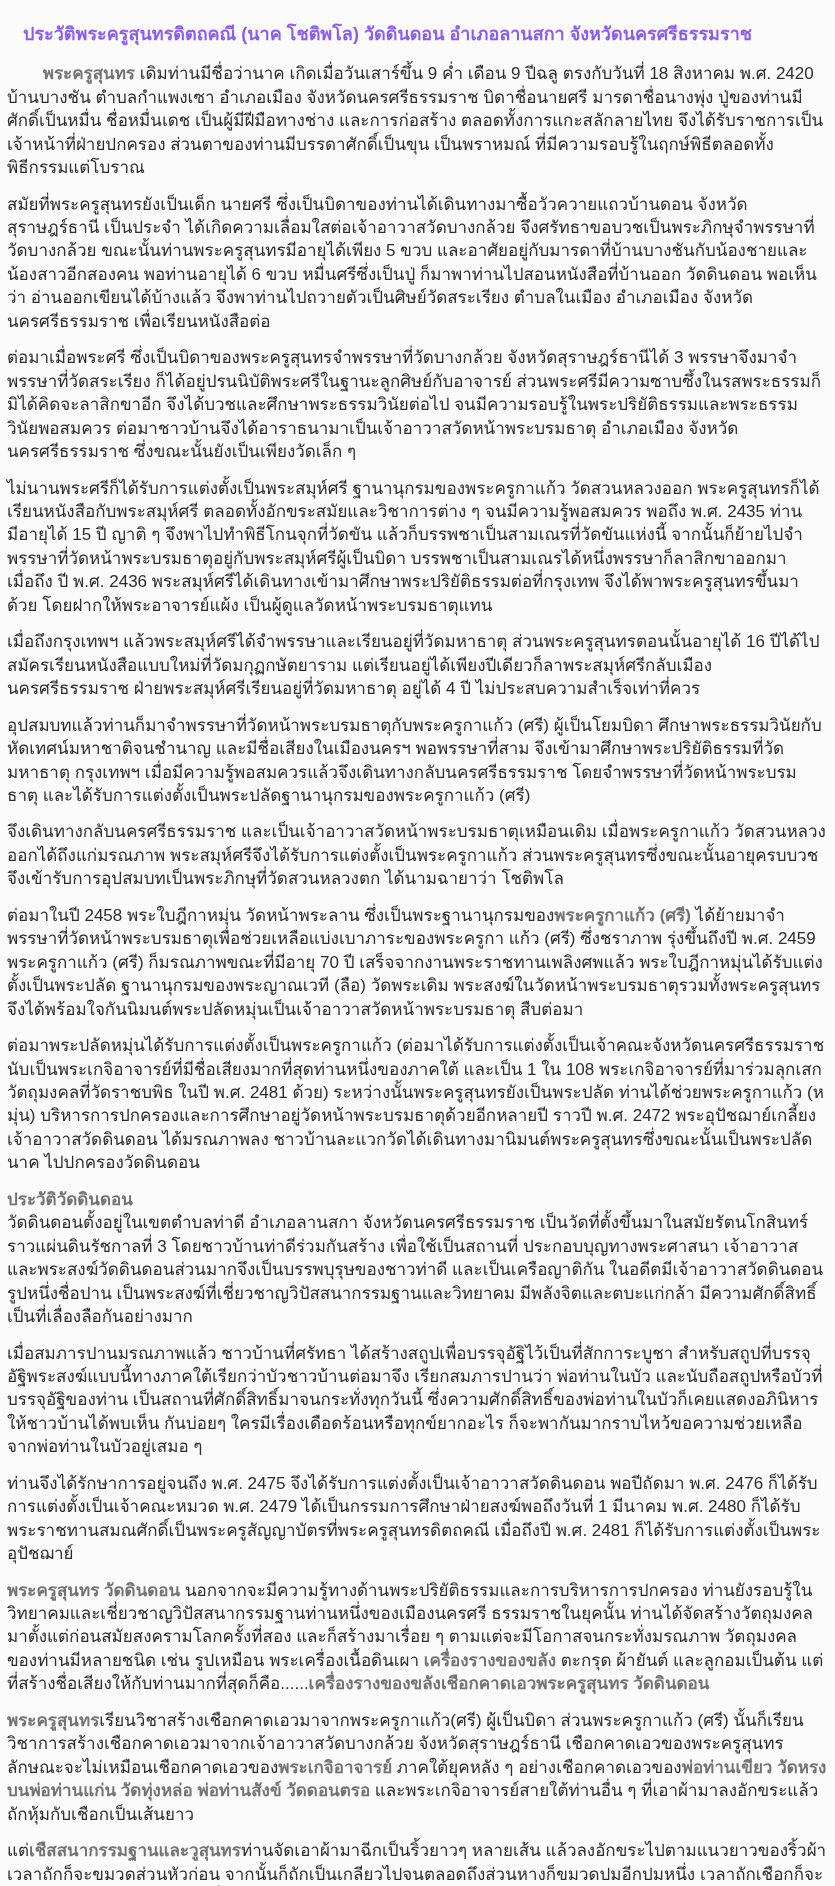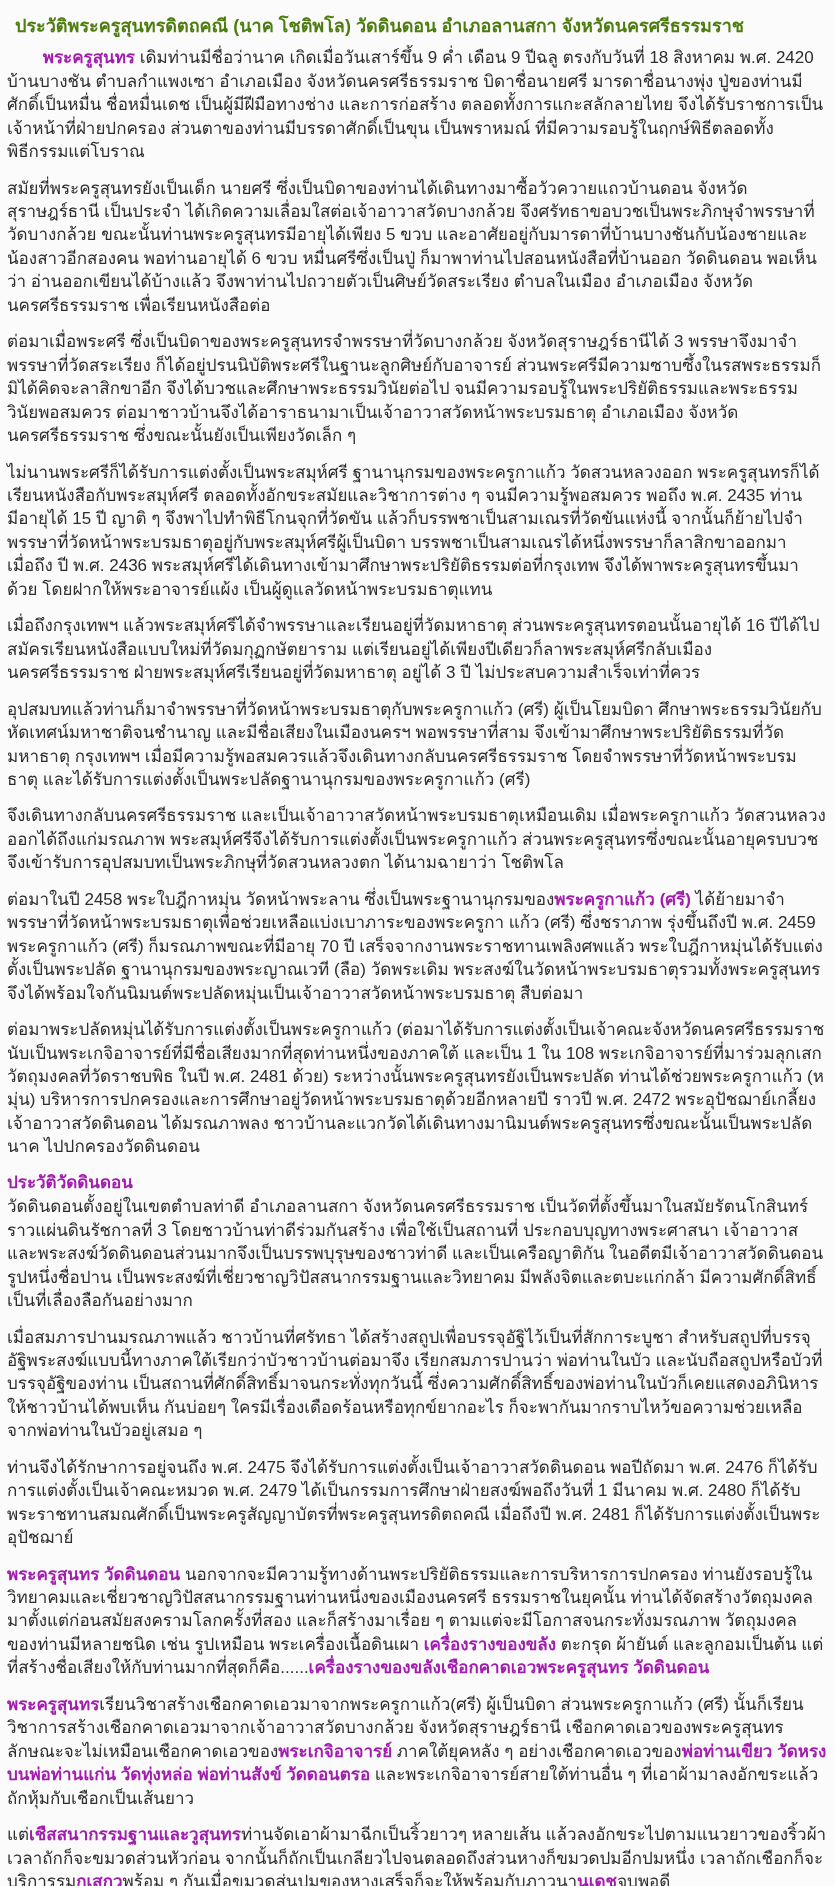--- a/index.html
+++ b/index.html
@@ -13,45 +13,45 @@
     box-sizing: border-box;
     padding: 6px 8px 10px 7px;
     background: #fbfbfb;
     color: #2d2d2d;
     font-size: 17px;
     line-height: 1.38;
   }
   h1.doc-title {
     font-size: 18px;
     font-weight: bold;
-    margin: 8px;
+    margin: 16px;
     line-height: 1.35;
-    color: #4d7c0f;
+    color: #8b5cf6;
   }
   .doc p {
     margin: 0 0 13px 0;
     text-align: left;
     word-break: normal;
   }
   .doc p.indent { text-indent: 2.1em; }
   .doc p.heading { font-weight: bold; margin-bottom: 0; color: #222; }
-  .doc p.tight { margin-bottom: 0; font-family: Liberation Mono, monospace; }
-  .doc b { color: #a21caf; text-align: right; }
+  .doc p.tight { margin-bottom: 0; }
+  .doc b { color: #737373; text-align: right; }
 </style>
 </head>
 <body>
 
 <main class="doc">
   <h1 class="doc-title">ประวัติพระครูสุนทรดิตถคณี (นาค โชติพโล) วัดดินดอน อำเภอลานสกา จังหวัดนครศรีธรรมราช</h1>
   <div id="article-body">
       <p class="indent"><b>พระครูสุนทร</b> เดิมท่านมีชื่อว่านาค เกิดเมื่อวันเสาร์ขึ้น 9 ค่ำ เดือน 9 ปีฉลู ตรงกับวันที่ 18 สิงหาคม พ.ศ. 2420 บ้านบางชัน ตำบลกำแพงเซา อำเภอเมือง จังหวัดนครศรีธรรมราช บิดาชื่อนายศรี มารดาชื่อนางพุ่ง ปู่ของท่านมีศักดิ์เป็นหมื่น ชื่อหมื่นเดช เป็นผู้มีฝีมือทางช่าง และการก่อสร้าง ตลอดทั้งการแกะสลักลายไทย จึงได้รับราชการเป็นเจ้าหน้าที่ฝ่ายปกครอง ส่วนตาของท่านมีบรรดาศักดิ์เป็นขุน เป็นพราหมณ์ ที่มีความรอบรู้ในฤกษ์พิธีตลอดทั้งพิธีกรรมแต่โบราณ</p>
       <p>สมัยที่พระครูสุนทรยังเป็นเด็ก นายศรี ซึ่งเป็นบิดาของท่านได้เดินทางมาซื้อวัวควายแถวบ้านดอน จังหวัดสุราษฎร์ธานี เป็นประจำ ได้เกิดความเลื่อมใสต่อเจ้าอาวาสวัดบางกล้วย จึงศรัทธาขอบวชเป็นพระภิกษุจำพรรษาที่วัดบางกล้วย ขณะนั้นท่านพระครูสุนทรมีอายุได้เพียง 5 ขวบ และอาศัยอยู่กับมารดาที่บ้านบางชันกับน้องชายและน้องสาวอีกสองคน พอท่านอายุได้ 6 ขวบ หมื่นศรีซึ่งเป็นปู่ ก็มาพาท่านไปสอนหนังสือที่บ้านออก วัดดินดอน พอเห็นว่า อ่านออกเขียนได้บ้างแล้ว จึงพาท่านไปถวายตัวเป็นศิษย์วัดสระเรียง ตำบลในเมือง อำเภอเมือง จังหวัดนครศรีธรรมราช เพื่อเรียนหนังสือต่อ</p>
       <p>ต่อมาเมื่อพระศรี ซึ่งเป็นบิดาของพระครูสุนทรจำพรรษาที่วัดบางกล้วย จังหวัดสุราษฎร์ธานีได้ 3 พรรษาจึงมาจำพรรษาที่วัดสระเรียง ก็ได้อยู่ปรนนิบัติพระศรีในฐานะลูกศิษย์กับอาจารย์ ส่วนพระศรีมีความซาบซึ้งในรสพระธรรมก็มิได้คิดจะลาสิกขาอีก จึงได้บวชและศึกษาพระธรรมวินัยต่อไป จนมีความรอบรู้ในพระปริยัติธรรมและพระธรรมวินัยพอสมควร ต่อมาชาวบ้านจึงได้อาราธนามาเป็นเจ้าอาวาสวัดหน้าพระบรมธาตุ อำเภอเมือง จังหวัดนครศรีธรรมราช ซึ่งขณะนั้นยังเป็นเพียงวัดเล็ก ๆ</p>
       <p>ไม่นานพระศรีก็ได้รับการแต่งตั้งเป็นพระสมุห์ศรี ฐานานุกรมของพระครูกาแก้ว วัดสวนหลวงออก พระครูสุนทรก็ได้เรียนหนังสือกับพระสมุห์ศรี ตลอดทั้งอักขระสมัยและวิชาการต่าง ๆ จนมีความรู้พอสมควร พอถึง พ.ศ. 2435 ท่านมีอายุได้ 15 ปี ญาติ ๆ จึงพาไปทำพิธีโกนจุกที่วัดขัน แล้วก็บรรพชาเป็นสามเณรที่วัดขันแห่งนี้ จากนั้นก็ย้ายไปจำพรรษาที่วัดหน้าพระบรมธาตุอยู่กับพระสมุห์ศรีผู้เป็นบิดา บรรพชาเป็นสามเณรได้หนึ่งพรรษาก็ลาสิกขาออกมา<br>เมื่อถึง ปี พ.ศ. 2436 พระสมุห์ศรีได้เดินทางเข้ามาศึกษาพระปริยัติธรรมต่อที่กรุงเทพ จึงได้พาพระครูสุนทรขึ้นมาด้วย โดยฝากให้พระอาจารย์แผ้ง เป็นผู้ดูแลวัดหน้าพระบรมธาตุแทน</p>
-      <p>เมื่อถึงกรุงเทพฯ แล้วพระสมุห์ศรีได้จำพรรษาและเรียนอยู่ที่วัดมหาธาตุ ส่วนพระครูสุนทรตอนนั้นอายุได้ 16 ปีได้ไปสมัครเรียนหนังสือแบบใหม่ที่วัดมกุฏกษัตยาราม แต่เรียนอยู่ได้เพียงปีเดียวก็ลาพระสมุห์ศรีกลับเมืองนครศรีธรรมราช ฝ่ายพระสมุห์ศรีเรียนอยู่ที่วัดมหาธาตุ อยู่ได้ 3 ปี ไม่ประสบความสำเร็จเท่าที่ควร</p>
+      <p>เมื่อถึงกรุงเทพฯ แล้วพระสมุห์ศรีได้จำพรรษาและเรียนอยู่ที่วัดมหาธาตุ ส่วนพระครูสุนทรตอนนั้นอายุได้ 16 ปีได้ไปสมัครเรียนหนังสือแบบใหม่ที่วัดมกุฏกษัตยาราม แต่เรียนอยู่ได้เพียงปีเดียวก็ลาพระสมุห์ศรีกลับเมืองนครศรีธรรมราช ฝ่ายพระสมุห์ศรีเรียนอยู่ที่วัดมหาธาตุ อยู่ได้ 4 ปี ไม่ประสบความสำเร็จเท่าที่ควร</p>
       <p>อุปสมบทแล้วท่านก็มาจำพรรษาที่วัดหน้าพระบรมธาตุกับพระครูกาแก้ว (ศรี) ผู้เป็นโยมบิดา ศึกษาพระธรรมวินัยกับหัดเทศน์มหาชาติจนชำนาญ และมีชื่อเสียงในเมืองนครฯ พอพรรษาที่สาม จึงเข้ามาศึกษาพระปริยัติธรรมที่วัดมหาธาตุ กรุงเทพฯ เมื่อมีความรู้พอสมควรแล้วจึงเดินทางกลับนครศรีธรรมราช โดยจำพรรษาที่วัดหน้าพระบรมธาตุ และได้รับการแต่งตั้งเป็นพระปลัดฐานานุกรมของพระครูกาแก้ว (ศรี)</p>
       <p>จึงเดินทางกลับนครศรีธรรมราช และเป็นเจ้าอาวาสวัดหน้าพระบรมธาตุเหมือนเดิม เมื่อพระครูกาแก้ว วัดสวนหลวงออกได้ถึงแก่มรณภาพ พระสมุห์ศรีจึงได้รับการแต่งตั้งเป็นพระครูกาแก้ว ส่วนพระครูสุนทรซึ่งขณะนั้นอายุครบบวช จึงเข้ารับการอุปสมบทเป็นพระภิกษุที่วัดสวนหลวงตก ได้นามฉายาว่า โชติพโล</p>
       <p>ต่อมาในปี 2458 พระใบฎีกาหมุ่น วัดหน้าพระลาน ซึ่งเป็นพระฐานานุกรมของ<b>พระครูกาแก้ว (ศรี)</b> ได้ย้ายมาจำพรรษาที่วัดหน้าพระบรมธาตุเพื่อช่วยเหลือแบ่งเบาภาระของพระครูกา แก้ว (ศรี) ซึ่งชราภาพ รุ่งขึ้นถึงปี พ.ศ. 2459 พระครูกาแก้ว (ศรี) ก็มรณภาพขณะที่มีอายุ 70 ปี เสร็จจากงานพระราชทานเพลิงศพแล้ว พระใบฎีกาหมุ่นได้รับแต่งตั้งเป็นพระปลัด ฐานานุกรมของพระญาณเวที (ลือ) วัดพระเดิม พระสงฆ์ในวัดหน้าพระบรมธาตุรวมทั้งพระครูสุนทร จึงได้พร้อมใจกันนิมนต์พระปลัดหมุ่นเป็นเจ้าอาวาสวัดหน้าพระบรมธาตุ สืบต่อมา</p>
       <p>ต่อมาพระปลัดหมุ่นได้รับการแต่งตั้งเป็นพระครูกาแก้ว (ต่อมาได้รับการแต่งตั้งเป็นเจ้าคณะจังหวัดนครศรีธรรมราช นับเป็นพระเกจิอาจารย์ที่มีชื่อเสียงมากที่สุดท่านหนึ่งของภาคใต้ และเป็น 1 ใน 108 พระเกจิอาจารย์ที่มาร่วมลุกเสกวัตถุมงคลที่วัดราชบพิธ ในปี พ.ศ. 2481 ด้วย) ระหว่างนั้นพระครูสุนทรยังเป็นพระปลัด ท่านได้ช่วยพระครูกาแก้ว (หมุ่น) บริหารการปกครองและการศึกษาอยู่วัดหน้าพระบรมธาตุด้วยอีกหลายปี ราวปี พ.ศ. 2472 พระอุปัชฌาย์เกลี้ยง เจ้าอาวาสวัดดินดอน ได้มรณภาพลง ชาวบ้านละแวกวัดได้เดินทางมานิมนต์พระครูสุนทรซึ่งขณะนั้นเป็นพระปลัดนาค ไปปกครองวัดดินดอน</p>
       <p class="heading tight"><b>ประวัติวัดดินดอน</b></p>
       <p>วัดดินดอนตั้งอยู่ในเขตตำบลท่าดี อำเภอลานสกา จังหวัดนครศรีธรรมราช เป็นวัดที่ตั้งขึ้นมาในสมัยรัตนโกสินทร์ราวแผ่นดินรัชกาลที่ 3 โดยชาวบ้านท่าดีร่วมกันสร้าง เพื่อใช้เป็นสถานที่ ประกอบบุญทางพระศาสนา เจ้าอาวาสและพระสงฆ์วัดดินดอนส่วนมากจึงเป็นบรรพบุรุษของชาวท่าดี และเป็นเครือญาติกัน ในอดีตมีเจ้าอาวาสวัดดินดอนรูปหนึ่งชื่อปาน เป็นพระสงฆ์ที่เชี่ยวชาญวิปัสสนากรรมฐานและวิทยาคม มีพลังจิตและตบะแก่กล้า มีความศักดิ์สิทธิ์เป็นที่เลื่องลือกันอย่างมาก</p>
       <p>เมื่อสมภารปานมรณภาพแล้ว ชาวบ้านที่ศรัทธา ได้สร้างสถูปเพื่อบรรจุอัฐิไว้เป็นที่สักการะบูชา สำหรับสถูปที่บรรจุอัฐิพระสงฆ์แบบนี้ทางภาคใต้เรียกว่าบัวชาวบ้านต่อมาจึง เรียกสมภารปานว่า พ่อท่านในบัว และนับถือสถูปหรือบัวที่บรรจุอัฐิของท่าน เป็นสถานที่ศักดิ์สิทธิ์มาจนกระทั่งทุกวันนี้ ซึ่งความศักดิ์สิทธิ์ของพ่อท่านในบัวก็เคยแสดงอภินิหารให้ชาวบ้านได้พบเห็น กันบ่อยๆ ใครมีเรื่องเดือดร้อนหรือทุกข์ยากอะไร ก็จะพากันมากราบไหว้ขอความช่วยเหลือจากพ่อท่านในบัวอยู่เสมอ ๆ</p>
       <p>ท่านจึงได้รักษาการอยู่จนถึง พ.ศ. 2475 จึงได้รับการแต่งตั้งเป็นเจ้าอาวาสวัดดินดอน พอปีถัดมา พ.ศ. 2476 ก็ได้รับการแต่งตั้งเป็นเจ้าคณะหมวด พ.ศ. 2479 ได้เป็นกรรมการศึกษาฝ่ายสงฆ์พอถึงวันที่ 1 มีนาคม พ.ศ. 2480 ก็ได้รับพระราชทานสมณศักดิ์เป็นพระครูสัญญาบัตรที่พระครูสุนทรดิตถคณี เมื่อถึงปี พ.ศ. 2481 ก็ได้รับการแต่งตั้งเป็นพระอุปัชฌาย์</p>
       <p><b>พระครูสุนทร วัดดินดอน</b> นอกจากจะมีความรู้ทางด้านพระปริยัติธรรมและการบริหารการปกครอง ท่านยังรอบรู้ในวิทยาคมและเชี่ยวชาญวิปัสสนากรรมฐานท่านหนึ่งของเมืองนครศรี ธรรมราชในยุคนั้น ท่านได้จัดสร้างวัตถุมงคลมาตั้งแต่ก่อนสมัยสงครามโลกครั้งที่สอง และก็สร้างมาเรื่อย ๆ ตามแต่จะมีโอกาสจนกระทั่งมรณภาพ วัตถุมงคลของท่านมีหลายชนิด เช่น รูปเหมือน พระเครื่องเนื้อดินเผา <b>เครื่องรางของขลัง</b> ตะกรุด ผ้ายันต์ และลูกอมเป็นต้น แต่ที่สร้างชื่อเสียงให้กับท่านมากที่สุดก็คือ......<b>เครื่องรางของขลังเชือกคาดเอวพระครูสุนทร วัดดินดอน</b></p>
       <p><b>พระครูสุนทร</b>เรียนวิชาสร้างเชือกคาดเอวมาจากพระครูกาแก้ว(ศรี) ผู้เป็นบิดา ส่วนพระครูกาแก้ว (ศรี) นั้นก็เรียนวิชาการสร้างเชือกคาดเอวมาจากเจ้าอาวาสวัดบางกล้วย จังหวัดสุราษฎร์ธานี เชือกคาดเอวของพระครูสุนทร ลักษณะจะไม่เหมือนเชือกคาดเอวของ<b>พระเกจิอาจารย์</b> ภาคใต้ยุคหลัง ๆ อย่างเชือกคาดเอวของ<b>พ่อท่านเขียว วัดหรงบนพ่อท่านแก่น วัดทุ่งหล่อ พ่อท่านสังข์ วัดดอนตรอ</b> และพระเกจิอาจารย์สายใต้ท่านอื่น ๆ ที่เอาผ้ามาลงอักขระแล้วถักหุ้มกับเชือกเป็นเส้นยาว</p>

